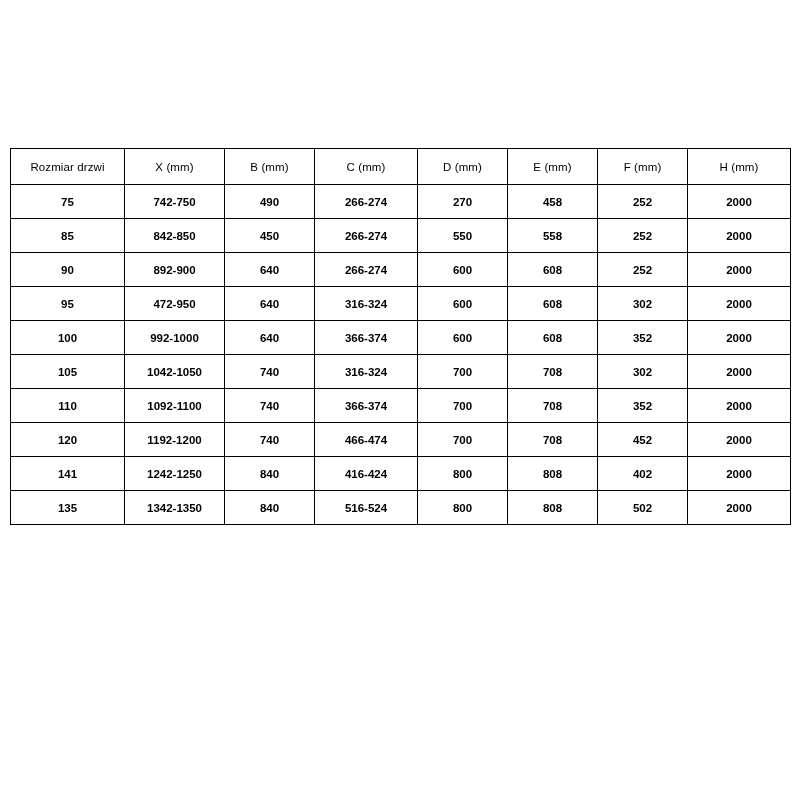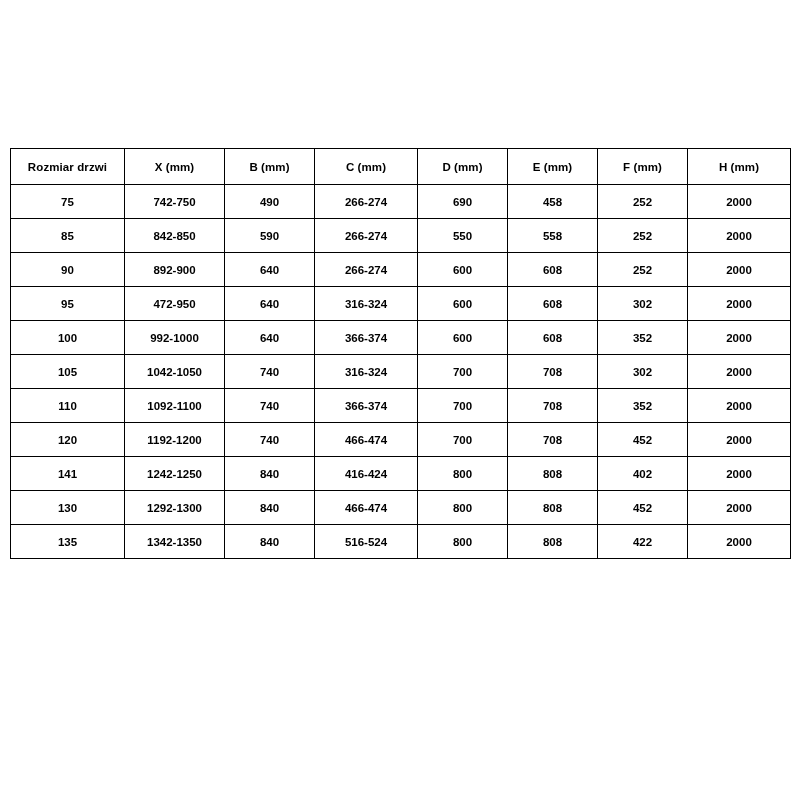--- a/index.html
+++ b/index.html
@@ -29,21 +29,21 @@
   table.size-table td {
     border: 1px solid #000000;
     text-align: center;
     vertical-align: middle;
     font-size: 11.5px;
     height: 34px;
     padding: 0 2px;
     box-sizing: border-box;
   }
   table.size-table thead th {
-    font-weight: bold;
+    font-weight: normal;
     height: 36px;
     letter-spacing: 0.1px;
   }
   table.size-table tbody td {
     font-weight: bold;
   }
   
   col.c0 { width: 114px; }
   col.c1 { width: 100px; }
   col.c2 { width: 90px; }
@@ -79,29 +79,29 @@
         <th>F (mm)</th>
         <th>H (mm)</th>
       </tr>
     </thead>
     <tbody>
       <tr>
         <td>75</td>
         <td>742-750</td>
         <td>490</td>
         <td>266-274</td>
-        <td>690</td>
+        <td>270</td>
         <td>458</td>
         <td>252</td>
         <td>2000</td>
       </tr>
       <tr>
         <td>85</td>
         <td>842-850</td>
-        <td>590</td>
+        <td>450</td>
         <td>266-274</td>
         <td>550</td>
         <td>558</td>
         <td>252</td>
         <td>2000</td>
       </tr>
       <tr>
         <td>90</td>
         <td>892-900</td>
         <td>640</td>
@@ -165,34 +165,24 @@
         <td>141</td>
         <td>1242-1250</td>
         <td>840</td>
         <td>416-424</td>
         <td>800</td>
         <td>808</td>
         <td>402</td>
         <td>2000</td>
       </tr>
       <tr>
-        <td>130</td>
-        <td>1292-1300</td>
-        <td>840</td>
-        <td>466-474</td>
-        <td>800</td>
-        <td>808</td>
-        <td>452</td>
-        <td>2000</td>
-      </tr>
-      <tr>
         <td>135</td>
         <td>1342-1350</td>
         <td>840</td>
         <td>516-524</td>
         <td>800</td>
         <td>808</td>
-        <td>422</td>
+        <td>502</td>
         <td>2000</td>
       </tr>
     </tbody>
   </table>
 </div>
 
 </body></html>

